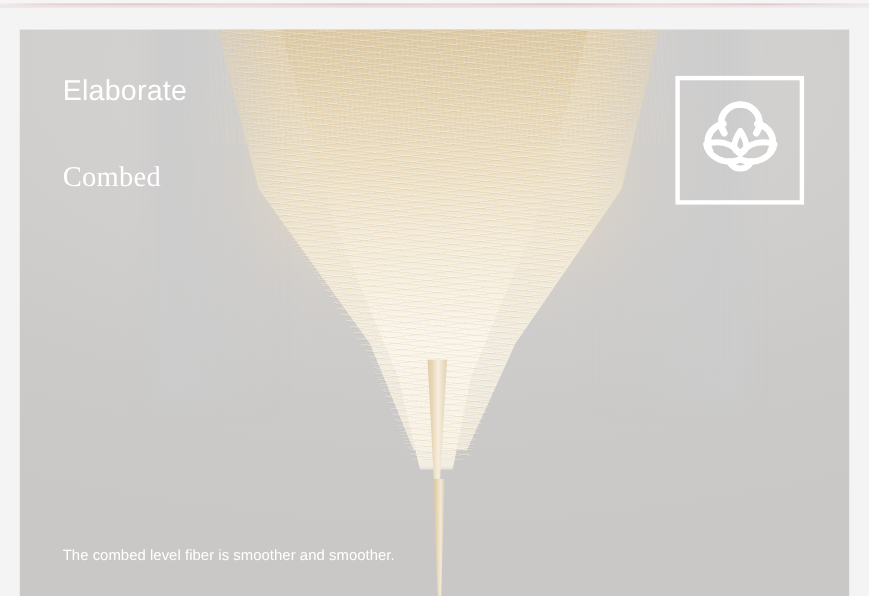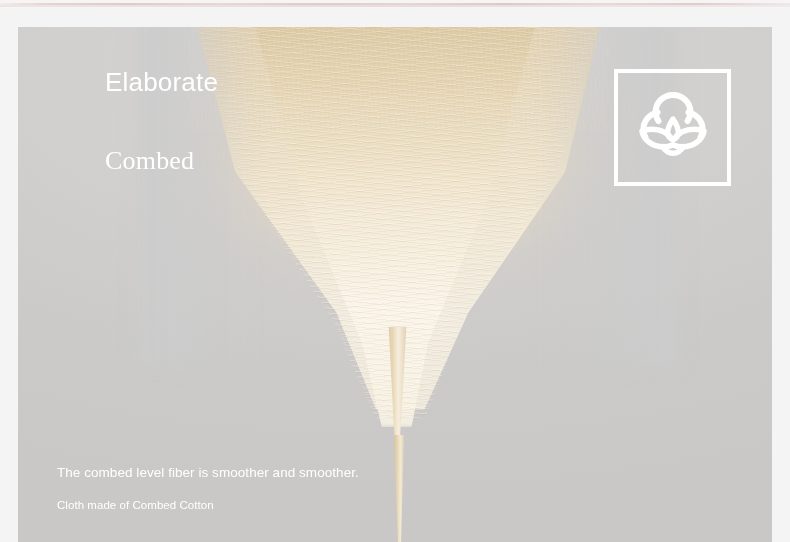--- a/index.html
+++ b/index.html
@@ -221,21 +221,20 @@
     left: 39px;
     top: 36px;
     width: 130px;
     color: #ffffff;
     font-size: 26px;
     font-weight: 300;
     line-height: 39px;
     letter-spacing: .2px;
     white-space: normal;
     word-break: break-word;
-    margin-left: 48px;
   }
   #headline .line2 {
     display: block;
     margin-top: 39px;
     font-family: Liberation Serif, serif;
   }
 
   
   #cotton-badge {
     position: absolute;
@@ -331,16 +330,15 @@
       <path d="M41.4 50.5c-4.2-6.2-12-10.2-20.7-10.2-3.5 0-6.8.65-9.7 1.8 1.5 8.9 10.5 15.8 21.4 15.8 3.3 0 6.4-.63 9-1.75" stroke="#ffffff" stroke-width="5.6" stroke-linejoin="round" stroke-linecap="round" fill="none"></path>
 
       <path d="M42.6 50.5c4.2-6.2 12-10.2 20.7-10.2 3.5 0 6.8.65 9.7 1.8-1.5 8.9-10.5 15.8-21.4 15.8-3.3 0-6.4-.63-9-1.75" stroke="#ffffff" stroke-width="5.6" stroke-linejoin="round" stroke-linecap="round" fill="none"></path>
 
       <path d="M31.6 57.6c2.6 4.2 6.2 6.6 10.4 6.6s7.8-2.4 10.4-6.6" stroke="#ffffff" stroke-width="5.6" stroke-linecap="round" fill="none"></path>
     </svg>
   </div>
 
   <div id="copy">
     <span class="c-line c1">The combed level fiber is smoother and smoother.</span>
-    <span class="c-line c2">Cloth made of Combed Cotton</span>
   </div>
 
 </div>
 
 </body></html>

